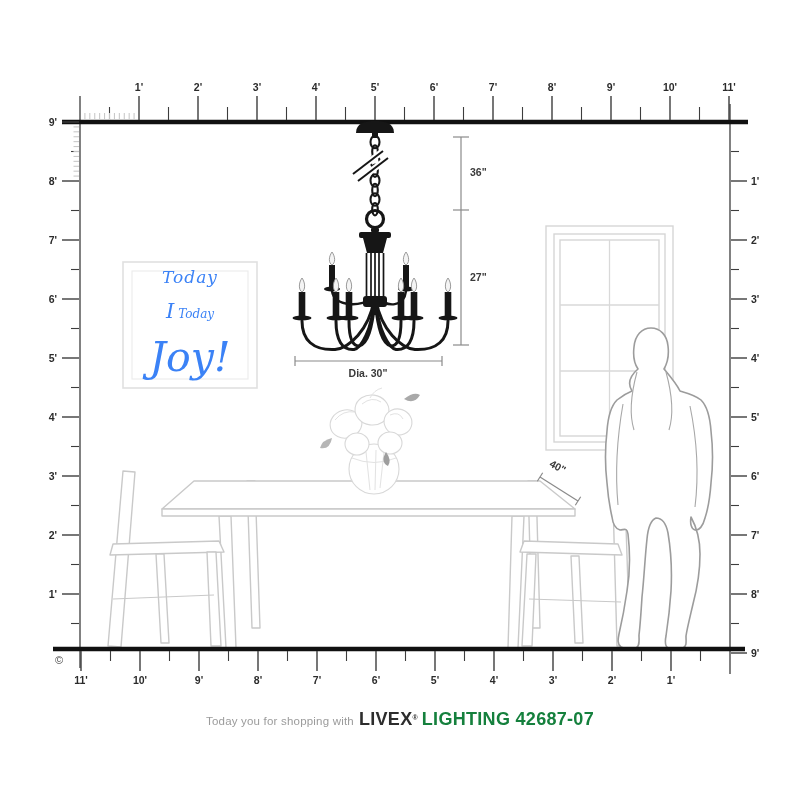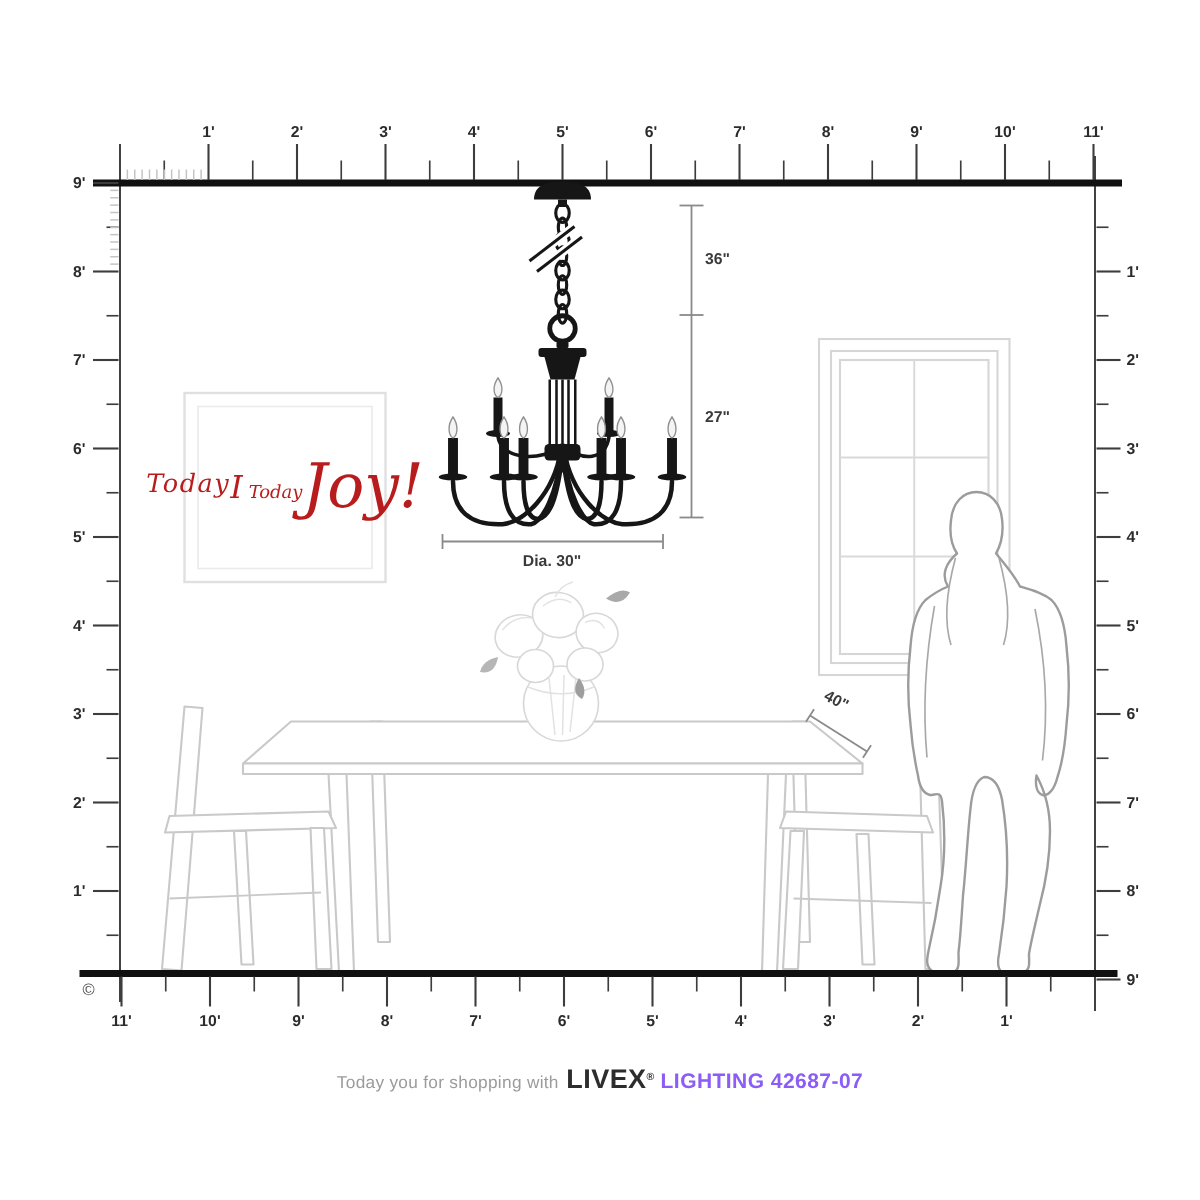--- a/index.html
+++ b/index.html
@@ -21,32 +21,32 @@
   .skl{stroke:#c9c9c9;fill:none;stroke-width:1.2;}
   .wn{stroke:#d6d6d6;fill:#fff;stroke-width:1.4;}
   .wnl{stroke:#d9d9d9;fill:none;stroke-width:1.3;}
   .fl{stroke:#d8d8d8;fill:#fff;stroke-width:1.1;}
   .fld{stroke:#e2e2e2;fill:none;stroke-width:1;}
   .ink{fill:#161616;}
   .inkl{stroke:#161616;fill:none;}
   .womanline{stroke:#a8a8a8;stroke-width:1.1;fill:none;}
   
   .art-text{position:absolute;left:131px;top:269px;width:118px;height:110px;
-    display:flex;flex-direction:row;justify-content:center;align-items:center;
-    color:#b91c1c;font-family:"DejaVu Serif",serif;font-style:italic;line-height:1.05;}
+    display:flex;flex-direction:column;justify-content:space-between;align-items:center;
+    color:#3b82f6;font-family:"DejaVu Serif",serif;font-style:italic;line-height:1.05;}
   .art-l1{font-size:17px;letter-spacing:1px;}
   .art-l2{font-size:12px;margin-top:2px;}
   .art-i{font-size:21px;margin-right:4px;font-style:italic;}
   .art-l3{font-size:41px;margin-top:2px;}
   
   .footer{position:absolute;left:0;top:709px;width:100%;text-align:center;
     font-size:11.5px;color:#9b9b9b;letter-spacing:0.2px;}
   .brand{font-weight:bold;color:#2d2d2d;font-size:18px;margin-left:5px;letter-spacing:0.3px;}
   .reg{font-size:7px;vertical-align:super;color:#2d2d2d;font-weight:bold;}
-  .product{font-weight:bold;color:#8b5cf6;font-size:14px;margin-left:4px;letter-spacing:0.3px;}
+  .product{font-weight:bold;color:#15803d;font-size:18px;margin-left:4px;letter-spacing:0.3px;}
   .copyright{position:absolute;left:55px;top:654px;font-size:11px;color:#4a4a4a;}
 </style>
 </head>
 <body>
 
 <div class="stage">
 
 <svg width="800" height="800" viewBox="0 0 800 800">
 
   <g>

